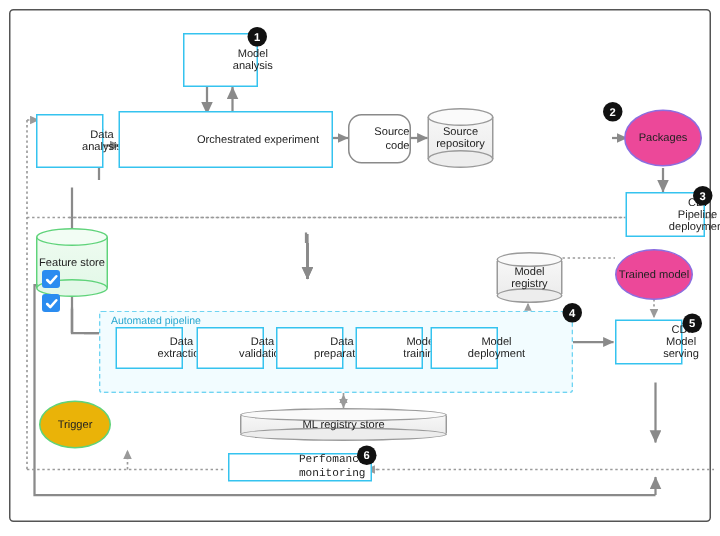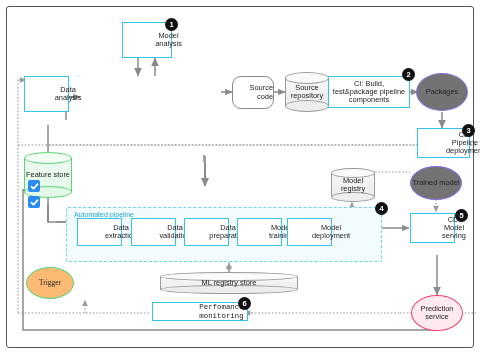--- a/index.html
+++ b/index.html
@@ -4,22 +4,22 @@
 <style>
   html,body{margin:0;padding:0;background:#ffffff;}
   body{font-family:"Liberation Sans",sans-serif;}
   #canvas{position:relative;width:480px;height:357px;overflow:hidden;background:#fff;}
   #frame{position:absolute;left:6px;top:6px;width:466px;height:340px;border:1px solid #555;border-radius:3px;background:#fff;}
   svg.wires{position:absolute;left:0;top:0;width:480px;height:357px;pointer-events:none;}
 
   .node{position:absolute;box-sizing:border-box;display:flex;align-items:center;justify-content:center;text-align:center;line-height:1.12;color:#222;}
   .rect{background:#fff;border:1.4px solid #35c3ef;font-size:7.4px;padding-left:43px;}
   .rounded{background:#fff;border:1.1px solid #8a8a8a;border-radius:9px;font-size:7.4px;text-align:right;}
-  .ellipse-green{background:#fdba74;border:1.3px solid #5fd37a;border-radius:50%;font-size:7.4px;font-family:Liberation Serif, serif;}
-  .ellipse-purple{background:#737373;border:1.3px solid #8b6ee0;border-radius:50%;font-size:7.4px;}
+  .ellipse-green{background:#eab308;border:1.3px solid #5fd37a;border-radius:50%;font-size:7.4px;}
+  .ellipse-purple{background:#ec4899;border:1.3px solid #8b6ee0;border-radius:50%;font-size:7.4px;}
   .ellipse-pink{background:#ffeaf0;border:1.3px solid #f2406c;border-radius:50%;font-size:7.4px;}
 
   .cyl{position:absolute;}
   .cyl .body{position:absolute;left:0;right:0;top:6px;bottom:6px;background:linear-gradient(180deg,#f7f7f7,#ececec);border-left:1.1px solid #9a9a9a;border-right:1.1px solid #9a9a9a;}
   .cyl .top{position:absolute;left:0;right:0;top:0;height:12px;border-radius:50%;background:#fafafa;border:1.1px solid #9a9a9a;box-sizing:border-box;}
   .cyl .bot{position:absolute;left:0;right:0;bottom:0;height:12px;border-radius:50%;background:#ededed;border:1.1px solid #9a9a9a;box-sizing:border-box;}
   .cyl .lbl{position:absolute;left:0;right:0;top:0;bottom:0;display:flex;align-items:center;justify-content:center;text-align:center;font-size:7.4px;color:#222;line-height:1.12;z-index:3;}
 
   .cyl-green .body{background:linear-gradient(180deg,#eefbf0,#e3f8e8);border-left-color:#5fd37a;border-right-color:#5fd37a;}
   .cyl-green .top{background:#f2fdf4;border-color:#5fd37a;}
@@ -123,35 +123,35 @@
 
   <div class="node rect" style="left:122px;top:22px;width:50px;height:36px;">
     <span>Model analysis</span>
   </div>
   <div class="badge" style="left:165px;top:18px;">1</div>
 
   <div class="node rect" style="left:24px;top:76px;width:44px;height:36px;">
     <span>Data analysis</span>
   </div>
 
+  <div class="node rect" style="left:79px;top:74px;width:143px;height:38px;">
+    <span>Orchestrated experiment</span>
+  </div>
 
   <div class="node rounded" style="left:232px;top:76px;width:42px;height:33px;">
     <span>Source code</span>
   </div>
 
   <div class="cyl" style="left:285px;top:72px;width:44px;height:40px;">
     <div class="body"></div>
     <div class="top"></div>
     <div class="bot"></div>
     <div class="lbl">Source repository</div>
   </div>
 
-  <div class="node rect" style="left:328px;top:76px;width:82px;height:32px;padding:0 2px;">
-    <span>CI: Build, test&amp;package pipeline components</span>
-  </div>
   <div class="badge" style="left:402px;top:68px;">2</div>
 
   <div class="node ellipse-purple" style="left:416px;top:73px;width:52px;height:38px;">
     <span>Packages</span>
   </div>
 
   <div class="node rect" style="left:417px;top:128px;width:53px;height:30px;">
     <span>CD: Pipeline deployment</span>
   </div>
   <div class="badge" style="left:462px;top:124px;">3</div>
@@ -208,23 +208,20 @@
 
   <div class="node ellipse-purple" style="left:410px;top:166px;width:52px;height:34px;">
     <span>Trained model</span>
   </div>
 
   <div class="node rect" style="left:410px;top:213px;width:28px;height:30px;">
     <span>CD: Model serving</span>
   </div>
   <div class="badge" style="left:455px;top:209px;">5</div>
 
-  <div class="node ellipse-pink" style="left:411px;top:295px;width:52px;height:36px;">
-    <span>Prediction service</span>
-  </div>
 
   <div class="cyl" style="left:160px;top:272px;width:138px;height:22px;">
     <div class="body" style="top:5px;bottom:5px;"></div>
     <div class="top" style="height:9px;"></div>
     <div class="bot" style="height:9px;"></div>
     <div class="lbl">ML registry store</div>
   </div>
 
   <div class="node rect" style="left:152px;top:302px;width:96px;height:19px;font-family:Liberation Mono, monospace;">
     <span>Perfomance monitoring</span>

